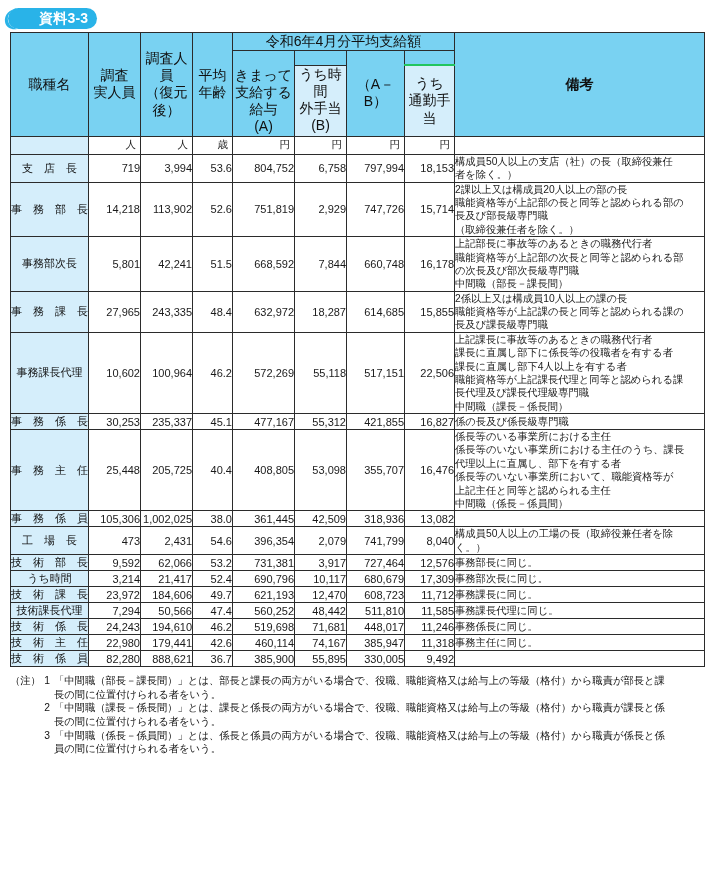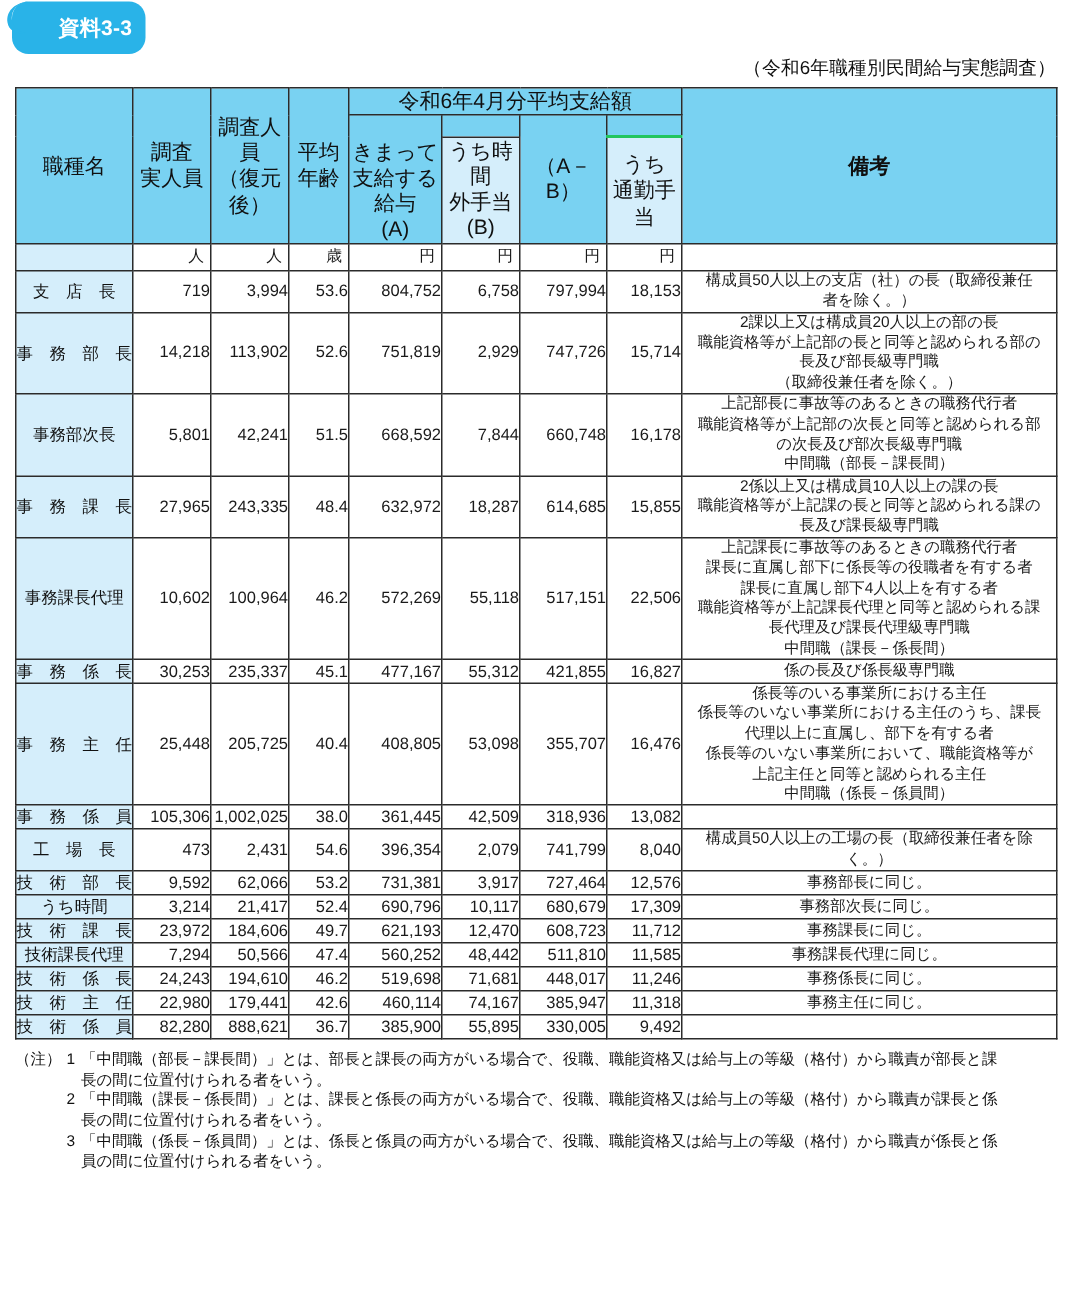--- a/index.html
+++ b/index.html
@@ -10,21 +10,21 @@
     color:#1a1a1a;
     -webkit-font-smoothing:none;
   }
   .page{position:relative;width:712px;height:872px;overflow:hidden;}
 
   
   .title-row{display:flex;align-items:center;padding:9px 0 0 8px;height:28px;box-sizing:border-box;}
   .badge{
     position:relative;display:inline-flex;align-items:center;justify-content:center;
     background:#29b3e8;color:#ffffff;border-radius:11px;
-    height:35px;padding:0 9px 0 31px;font-size:14px;font-weight:bold;letter-spacing:.2px;
+    height:21px;padding:0 9px 0 31px;font-size:14px;font-weight:bold;letter-spacing:.2px;
   }
   .badge .moon{
     position:absolute;left:-5px;top:-1px;width:22px;height:23px;
     pointer-events:none;
   }
   .doc-title{
     margin-left:15px;font-size:15px;font-weight:bold;color:#111111;letter-spacing:.2px;
   }
   .subtitle{
     text-align:right;font-size:12.5px;color:#111111;
@@ -73,21 +73,21 @@
     color:#111;
   }
   td.num{
     text-align:right;
     padding:0 4px 0 2px;
     font-size:11px;
     background:#ffffff;
     white-space:nowrap;
   }
   td.remarks{
-    text-align:center;
+    text-align:left;
     padding:2px 3px 2px 5px;
     font-size:10.3px;
     line-height:1.30;
     background:#ffffff;
   }
   td.remarks div{white-space:nowrap;}
 
   
   .notes{
     padding:7px 8px 0 10px;
@@ -107,21 +107,20 @@
 
   <div class="title-row">
     <span class="badge">
       <svg class="moon" viewBox="0 0 22 23">
         <path d="M16 1 C6 2 1 8 2 15 C3 21 9 23 14 22 C7 20 4 15 5 10 C6 5 10 2 16 1 Z" fill="#29b3e8"></path>
       </svg>
       <span>資料3-3</span>
     </span>
   </div>
 
-  <div class="subtitle">（令和6年職種別民間給与実態調査）</div>
 
   <div class="tbl-wrap">
     <table class="main">
       <colgroup>
         <col style="width:78px">
         <col style="width:52px">
         <col style="width:52px">
         <col style="width:40px">
         <col style="width:62px">
         <col style="width:52px">

